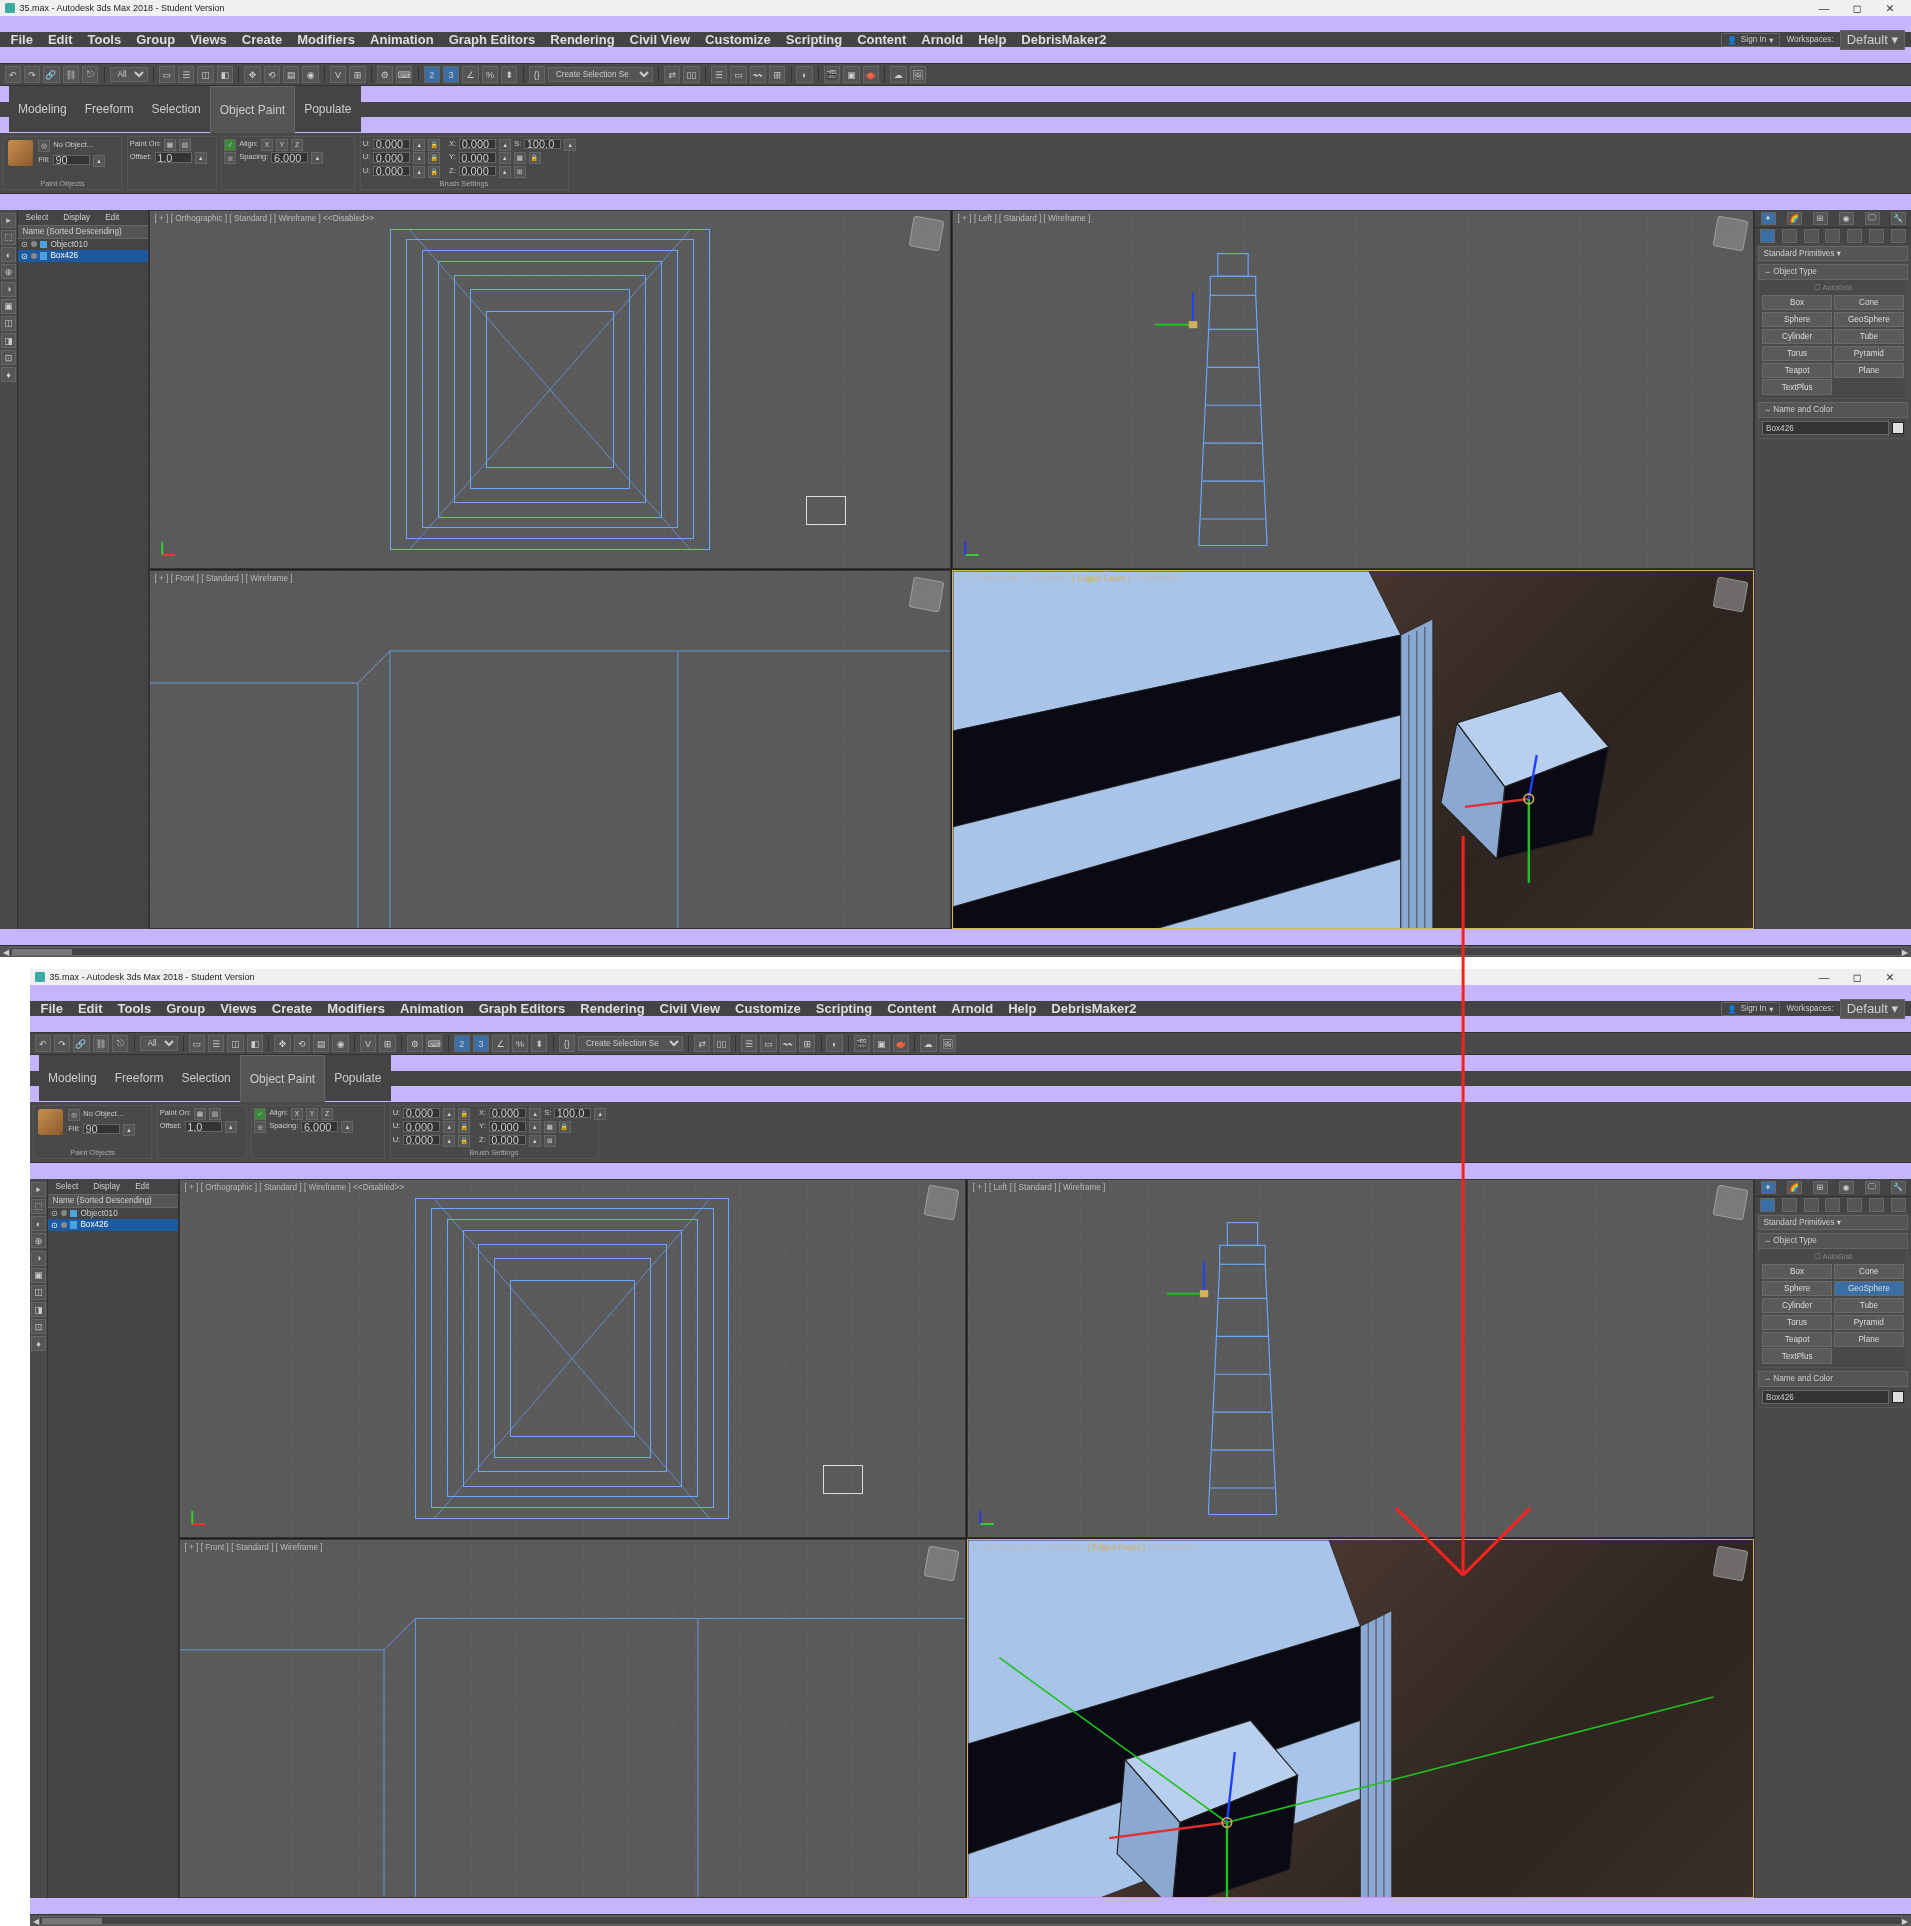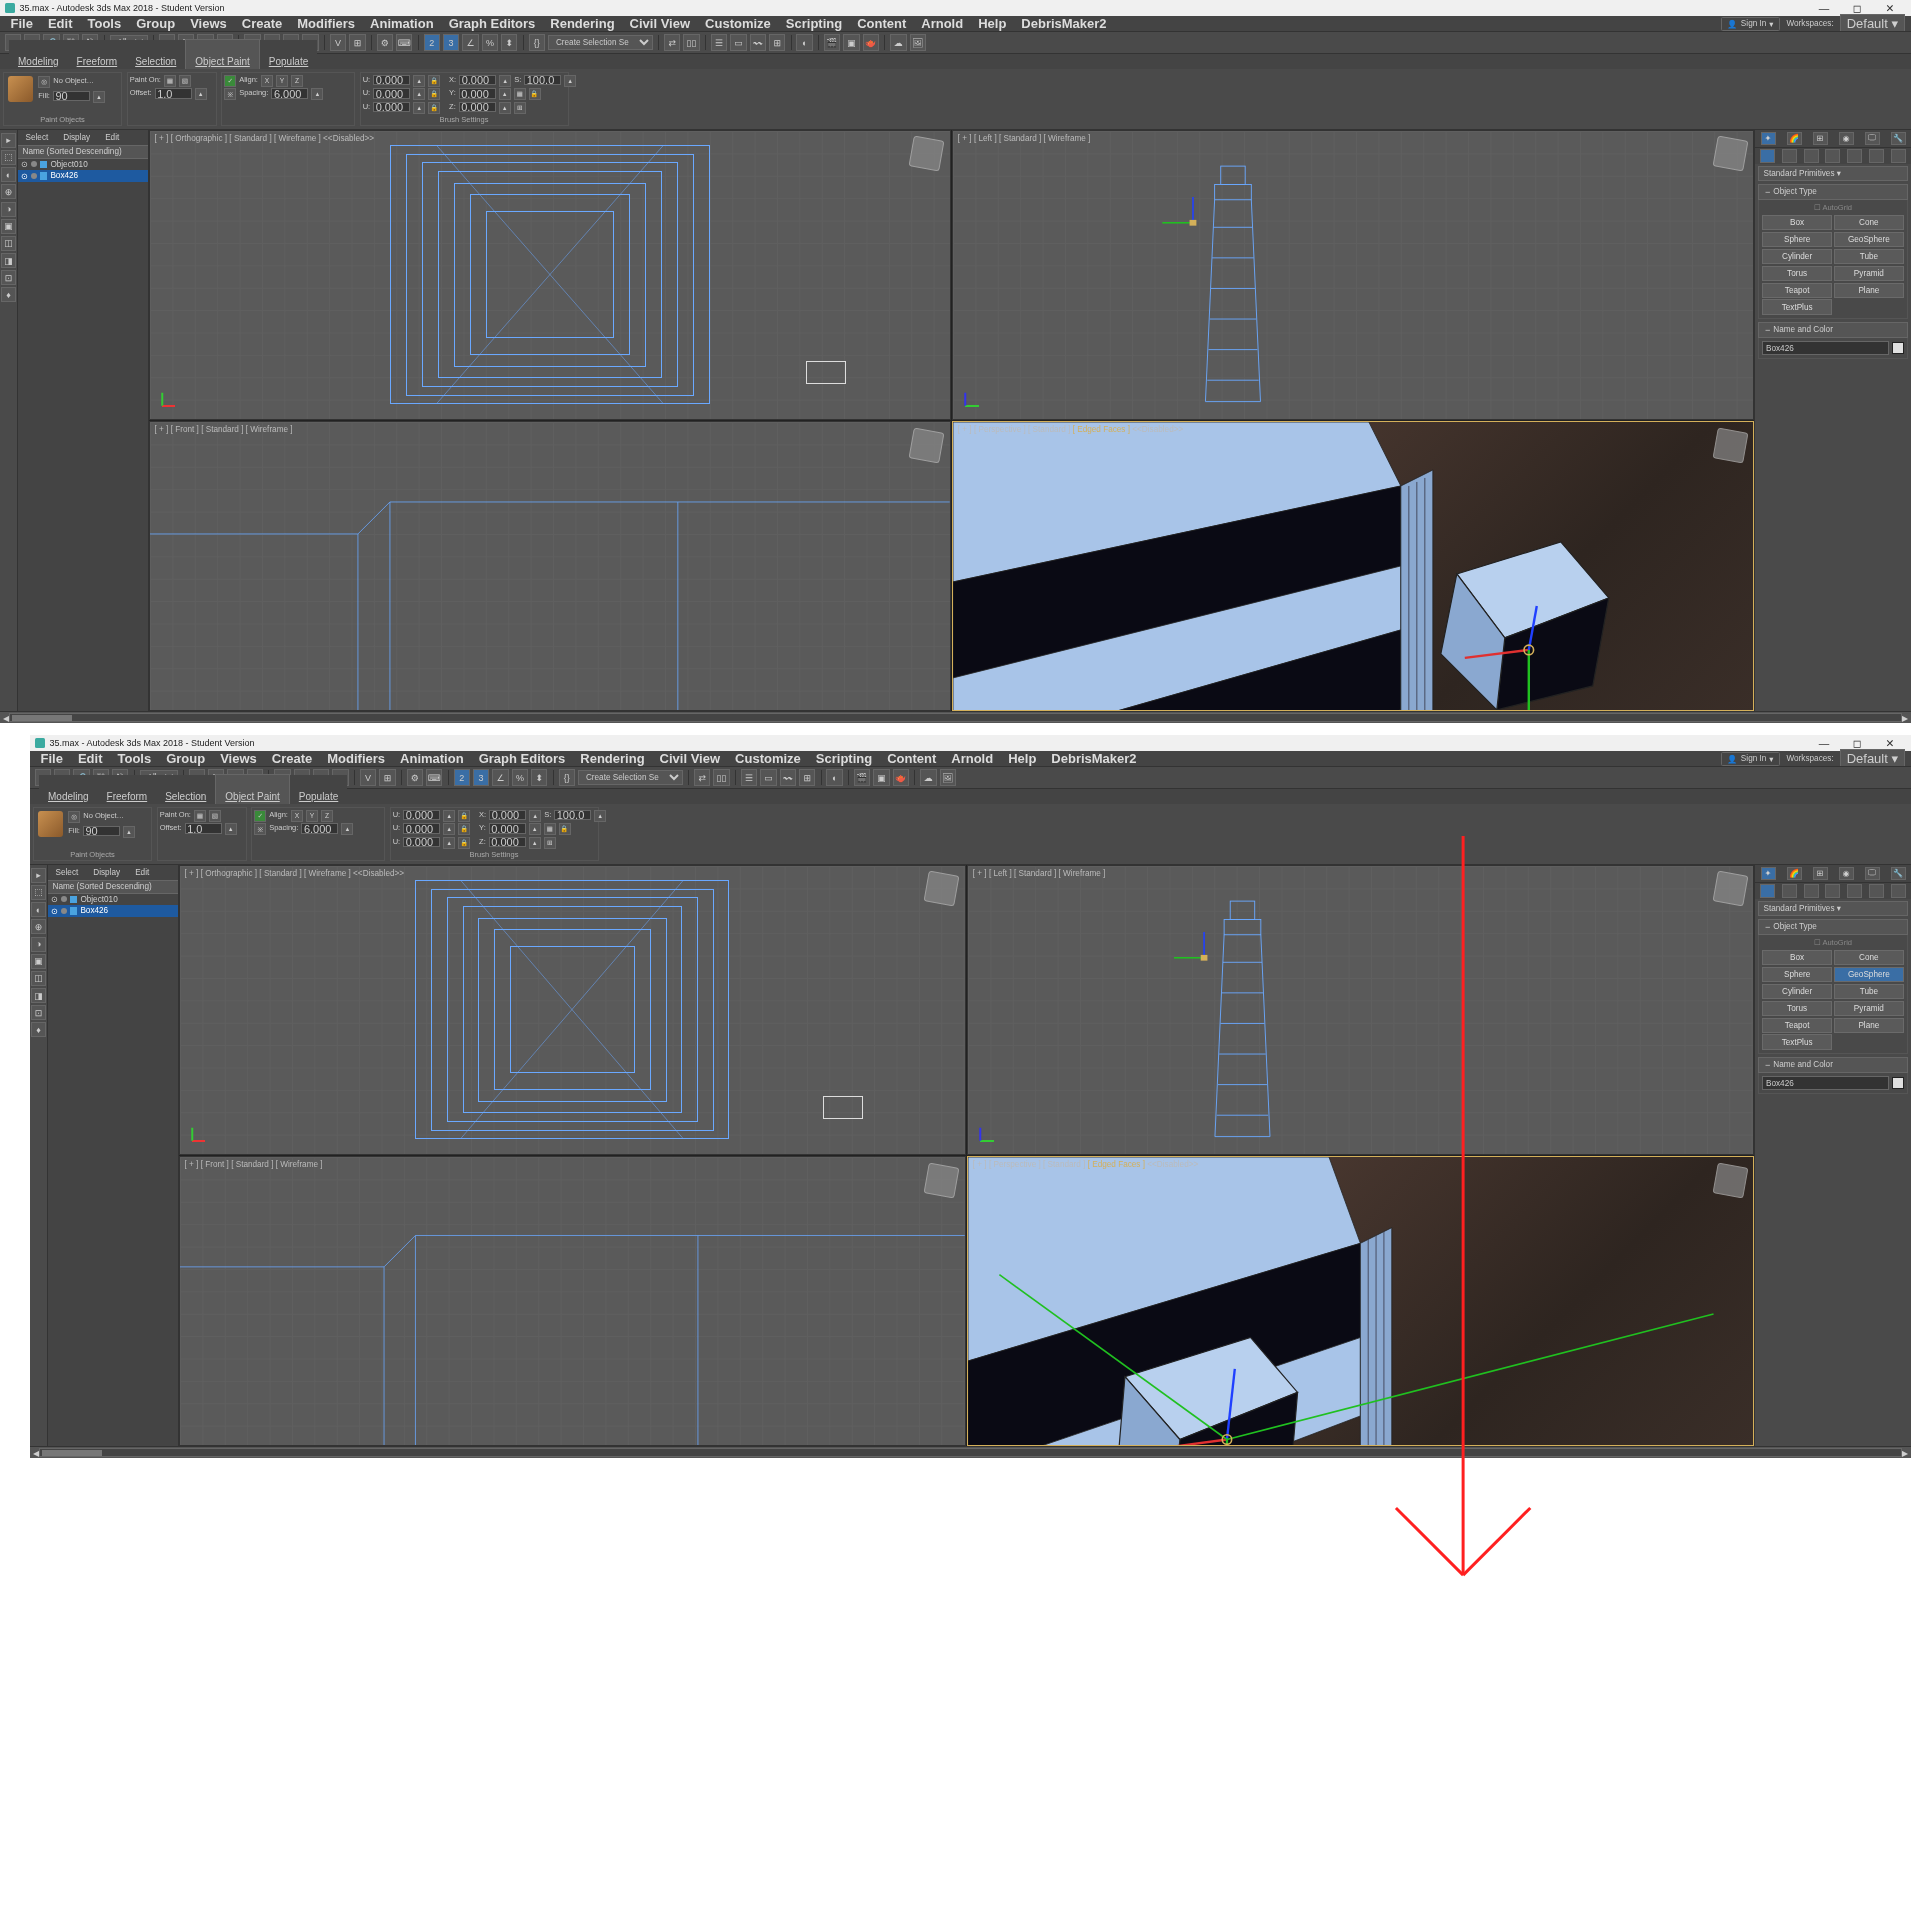--- a/index.html
+++ b/index.html
@@ -1,34 +1,34 @@
 <!DOCTYPE html>
 <html style="font-size:12px"><head>
 <meta charset="utf-8">
 <style>
 * { margin: 0; padding: 0; box-sizing: border-box; font-family: "Segoe UI", Tahoma, sans-serif; }
 body { background: #fff; width: 1911px; }
-.app-window { width: 1911px; height: 723px; background: #ef4444; position: relative; display: flex; flex-direction: column; font-size: 8.2px; color: #cfcfcf; }
+.app-window { width: 1911px; height: 957px; background: #c4b5fd; position: relative; display: flex; flex-direction: column; font-size: 8.2px; color: #cfcfcf; gap: 16px; }
 .titlebar { height: 16.4px; background: #f0f0f0; display: flex; align-items: center; padding: 0 4.5px; color: #222; font-size: 9px; }
 .titlebar .icon { width: 10.5px; height: 10.5px; background: #3baaa0; margin-right: 4.5px; border-radius: 1.5px; }
 .titlebar .spacer { flex: 1; }
 .winbtn { width: 33px; height: 16.4px; display: flex; align-items: center; justify-content: center; color: #333; font-size: 10.5px; }
 .menubar { height: 15px; background: #444; display: flex; align-items: center; padding-left: 3px; gap: 0; }
 .menubar .mitem { padding: 1.5px 7.5px; font-size: 13px; color: #ddd; font-weight: bold; }
 .menubar .right { margin-left: auto; display: flex; align-items: center; gap: 6px; padding-right: 6px; }
 .signin { display: flex; align-items: center; gap: 3px; border: 0.7px solid #666; padding: 0.7px 6px; border-radius: 1.5px; font-size: 8.2px; }
 .wslabel { font-size: 8.2px; color: #ccc; }
 .wsdd { background: #555; padding: 1.5px 6px; font-size: 13px; border: 0.7px solid #666; }
 .toolbar { height: 22.4px; background: #4a4a4a; border-top: 0.7px solid #333; border-bottom: 0.7px solid #333; display: flex; align-items: center; padding: 0 4.5px; gap: 3px; }
 .tbtn { width: 16.4px; height: 16.4px; background: #555; border: 0.7px solid #666; display: flex; align-items: center; justify-content: center; font-size: 9px; color: #ccc; }
 .tbtn.active { background: #3a6ea5; }
 .tsep { width: 0.7px; height: 15px; background: #333; margin: 0 2.2px; }
 .tsel { background: #555; border: 0.7px solid #666; height: 15px; font-size: 8.2px; color: #ccc; padding: 0 3px; min-width: 30px; }
 .ribbon-tabs { height: 15px; background: #444; display: flex; align-items: center; padding-left: 9px; gap: 0; }
-.rtab { padding: 16px 9px; font-size: 10px; color: #ccc; background: #444; text-decoration: underline; }
+.rtab { padding: 16px 9px; font-size: 12px; color: #ccc; background: #444; }
 .rtab.active { background: #555; border-top: 0.7px solid #666; border-left: 0.7px solid #666; border-right: 0.7px solid #666; }
 .ribbon-body { height: 61px; background: #4a4a4a; border-bottom: 0.7px solid #333; display: flex; padding: 3px; gap: 4.5px; }
 .ribbon-group { border: 0.7px solid #555; background: #494949; display: flex; flex-direction: column; padding: 1.5px; position: relative; }
 .ribbon-group .glabel { position: absolute; bottom: 0.7px; left: 0; right: 0; text-align: center; font-size: 7.5px; color: #aaa; }
 .rg-row { display: flex; gap: 3px; align-items: flex-start; padding: 0.7px; }
 .rg-row label { font-size: 7.5px; color: #ccc; }
 .rg-row input { width: 37px; height: 10.5px; background: #333; border: 0.7px solid #666; color: #ccc; font-size: 11px; padding: 0 1.5px; }
 .rg-row .minibtn { width: 12px; height: 12px; background: #555; border: 0.7px solid #666; font-size: 6.7px; display:flex;align-items:center;justify-content:center; }
 .brushicon { width: 25.4px; height: 25.4px; background: linear-gradient(135deg,#c89050,#8b5a2b); border-radius: 3px; margin: 1.5px; }
 .main-area { flex: 1; display: flex; overflow: hidden; }

